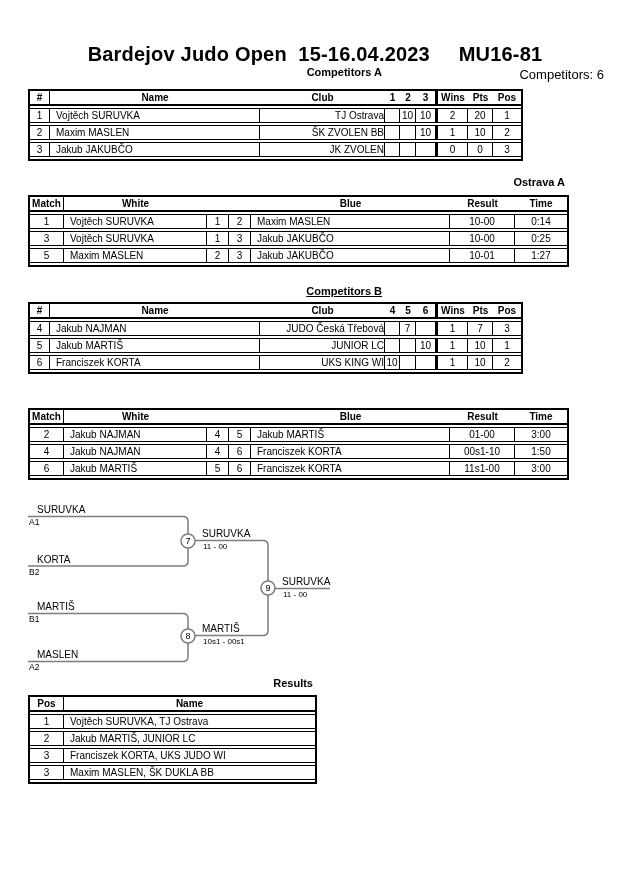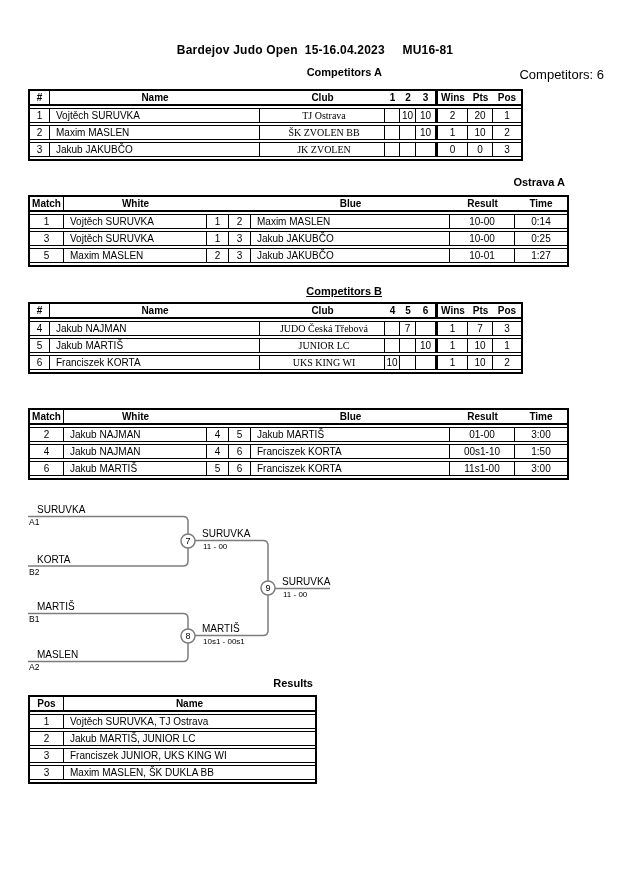--- a/index.html
+++ b/index.html
@@ -3,39 +3,39 @@
 <meta charset="utf-8">
 <style>
   html,body { margin:0; padding:0; background:#fff; }
   .page {
     position:relative; width:630px; height:891px; background:#fff;
     font-family:"Liberation Sans", sans-serif; color:#000; overflow:hidden;
   }
   .abs { position:absolute; }
   .page-title {
     top:43px; left:0; width:630px; text-align:center;
-    font-size:12px; font-weight:bold; white-space:pre; letter-spacing:0.2px;
+    font-size:20px; font-weight:bold; white-space:pre; letter-spacing:0.2px;
   }
   .comp-count { top:67px; right:26px; font-size:13px; }
   .sec-title { font-size:11px; font-weight:bold; text-align:right; line-height:13px; }
 
   .tbl { position:absolute; border:2px solid #000; background:#fff; }
   .row { display:flex; }
   .hdr { font-weight:bold; border-bottom:2px solid #000; }
   .drow { margin-top:2px; border-top:1px solid #000; border-bottom:1px solid #000; }
   .drow.last { margin-bottom:2px; }
   .cell {
     box-sizing:border-box; height:13px; line-height:13px; font-size:10px;
     overflow:hidden; white-space:nowrap; text-align:center;
   }
   .hdr .cell { height:13px; line-height:13px; }
   .br { border-right:1px solid #000; }
   .thick { border-left:3px solid #000; }
   .left { text-align:left; padding-left:6px; }
-  .left4 { text-align:center; padding-left:4px;font-family:Liberation Serif, serif; }
+  .left4 { text-align:right; padding-left:4px; }
 
   
   .c-num{width:20px} .c-name{width:210px} .c-club{width:125px}
   .c-s1{width:15px} .c-s2{width:16px} .c-s3{width:19px}
   .c-wins{width:33px} .c-pts{width:25px} .c-pos{width:28px}
 
   
   .m-match{width:34px} .m-white{width:143px} .m-wn{width:22px} .m-bn{width:22px}
   .m-blue{width:199px} .m-result{width:65px} .m-time{width:52px}
 
@@ -277,21 +277,21 @@
     <div class="row drow">
       <div class="cell r-pos br">1</div>
       <div class="cell r-name left">Vojtěch SURUVKA, TJ Ostrava</div>
     </div>
     <div class="row drow">
       <div class="cell r-pos br">2</div>
       <div class="cell r-name left">Jakub MARTIŠ, JUNIOR LC</div>
     </div>
     <div class="row drow">
       <div class="cell r-pos br">3</div>
-      <div class="cell r-name left">Franciszek JUNIOR, UKS KING WI</div>
+      <div class="cell r-name left">Franciszek KORTA, UKS JUDO WI</div>
     </div>
     <div class="row drow last">
       <div class="cell r-pos br">3</div>
       <div class="cell r-name left">Maxim MASLEN, ŠK DUKLA BB</div>
     </div>
   </div>
 
 </div>
 
 </body></html>

